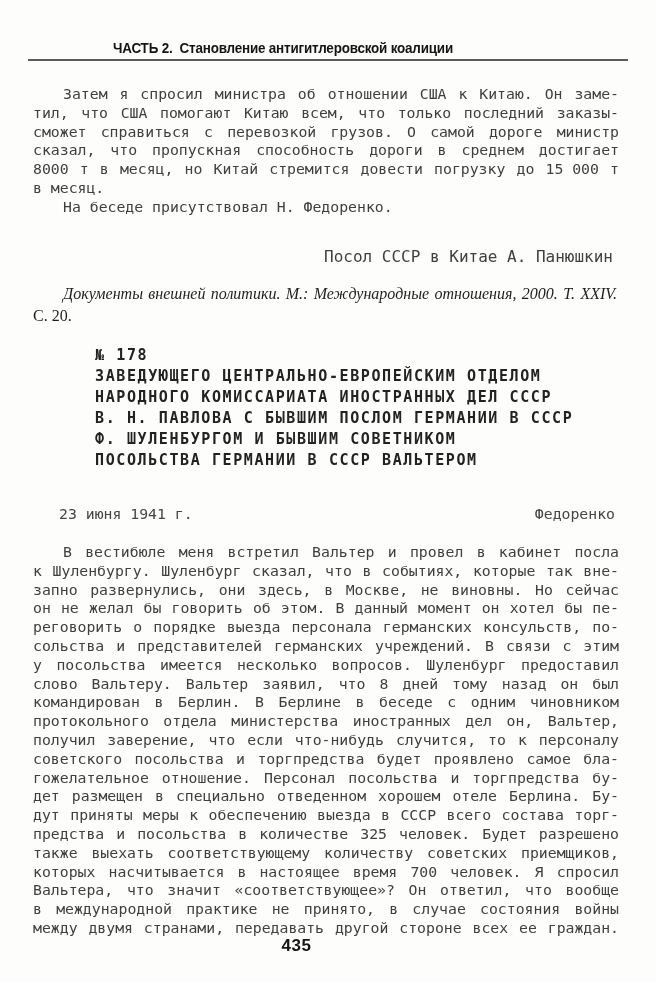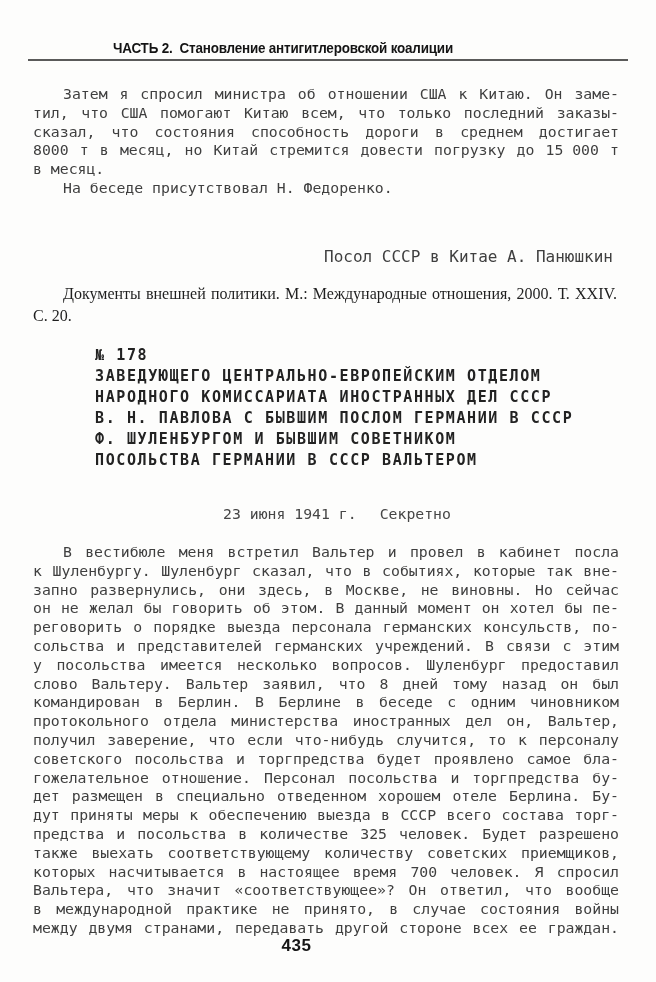--- a/index.html
+++ b/index.html
@@ -36,33 +36,33 @@
   .para1 { top: 85px; }
   .body178 { top: 543px; }
 
   .signature {
     position: absolute; top: 247px; left: 33px; width: 580px;
     font-size: 16px; text-align: right; color: #3f3f3f;
   }
 
   .citation { top: 283px; width: 584px; font-family: "Liberation Serif", serif; color: #1f1f1f; }
   .citation .tline { font-family: "Liberation Serif", serif; font-size: 16px; line-height: 21.5px; }
-  .citation .tline.ind { text-indent: 30px; }
+  .citation .tline.ind { text-indent: 30px; font-style: italic; }
 
   .docheading { position: absolute; top: 345px; left: 95px; width: 528px; color: #222; }
   .doc-number, .docheading .tline {
     font-family: "DejaVu Sans Mono", monospace;
     font-weight: 700; font-size: 15px; line-height: 21px;
     letter-spacing: 1.6px;
     text-align: right; text-align-last: left;
   }
 
   .daterow {
     position: absolute; top: 505px; left: 33px; width: 582px;
-    display: flex; justify-content: center;
+    display: flex; justify-content: space-between;
     font-size: 14.8px; color: #464646; gap: 23px;
   }
   .daterow .date { margin-left: 26px; }
 
   .folio {
     position: absolute; top: 936px; left: 0; width: 593px;
     text-align: center;
     font-family: "Liberation Sans", sans-serif;
     font-weight: 700; font-size: 17px; letter-spacing: 0.5px;
     color: #161616;
@@ -73,21 +73,22 @@
 
 <div class="sheet">
 
   <div class="running-head">ЧАСТЬ 2.  Становление антигитлеровской коалиции</div>
 
   <div class="head-rule"></div>
 
   <section class="tblock para1">
       <div class="tline ind">Затем я спросил министра об отношении США к Китаю. Он заме-</div>
       <div class="tline">тил, что США помогают Китаю всем, что только последний заказы-</div>
-      <div class="tline">сказал, что состояния способность дороги в среднем достигает</div>
+      <div class="tline">сможет справиться с перевозкой грузов. О самой дороге министр</div>
+      <div class="tline">сказал, что пропускная способность дороги в среднем достигает</div>
       <div class="tline">8000 т в месяц, но Китай стремится довести погрузку до 15 000 т</div>
       <div class="tline nojust">в месяц.</div>
       <div class="tline ind nojust">На беседе присутствовал Н. Федоренко.</div>
     </section>
 
   <div class="signature">Посол СССР в Китае А. Панюшкин</div>
 
   <section class="tblock citation">
       <div class="tline ind">Документы внешней политики. М.: Международные отношения, 2000. Т. XXIV.</div>
       <div class="tline nojust">С. 20.</div>
@@ -99,21 +100,21 @@
         <div class="tline">ЗАВЕДУЮЩЕГО ЦЕНТРАЛЬНО-ЕВРОПЕЙСКИМ ОТДЕЛОМ</div>
         <div class="tline">НАРОДНОГО КОМИССАРИАТА ИНОСТРАННЫХ ДЕЛ СССР</div>
         <div class="tline">В. Н. ПАВЛОВА С БЫВШИМ ПОСЛОМ ГЕРМАНИИ В СССР</div>
         <div class="tline">Ф. ШУЛЕНБУРГОМ И БЫВШИМ СОВЕТНИКОМ</div>
         <div class="tline">ПОСОЛЬСТВА ГЕРМАНИИ В СССР ВАЛЬТЕРОМ</div>
       </div>
   </section>
 
   <div class="daterow">
     <span class="date">23 июня 1941 г.</span>
-    <span class="secrecy">Секретно</span>
+    <span class="secrecy">Федоренко</span>
   </div>
 
   <section class="tblock body178">
       <div class="tline ind">В вестибюле меня встретил Вальтер и провел в кабинет посла</div>
       <div class="tline">к Шуленбургу. Шуленбург сказал, что в событиях, которые так вне-</div>
       <div class="tline">запно развернулись, они здесь, в Москве, не виновны. Но сейчас</div>
       <div class="tline">он не желал бы говорить об этом. В данный момент он хотел бы пе-</div>
       <div class="tline">реговорить о порядке выезда персонала германских консульств, по-</div>
       <div class="tline">сольства и представителей германских учреждений. В связи с этим</div>
       <div class="tline">у посольства имеется несколько вопросов. Шуленбург предоставил</div>

